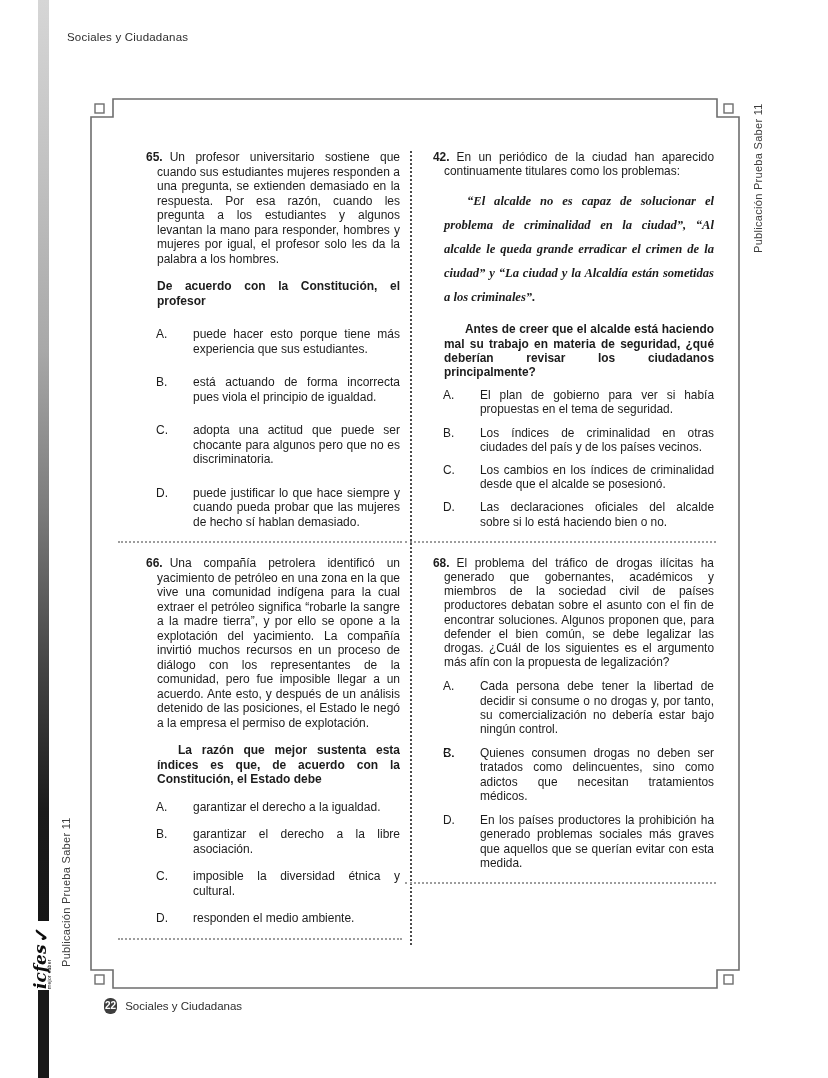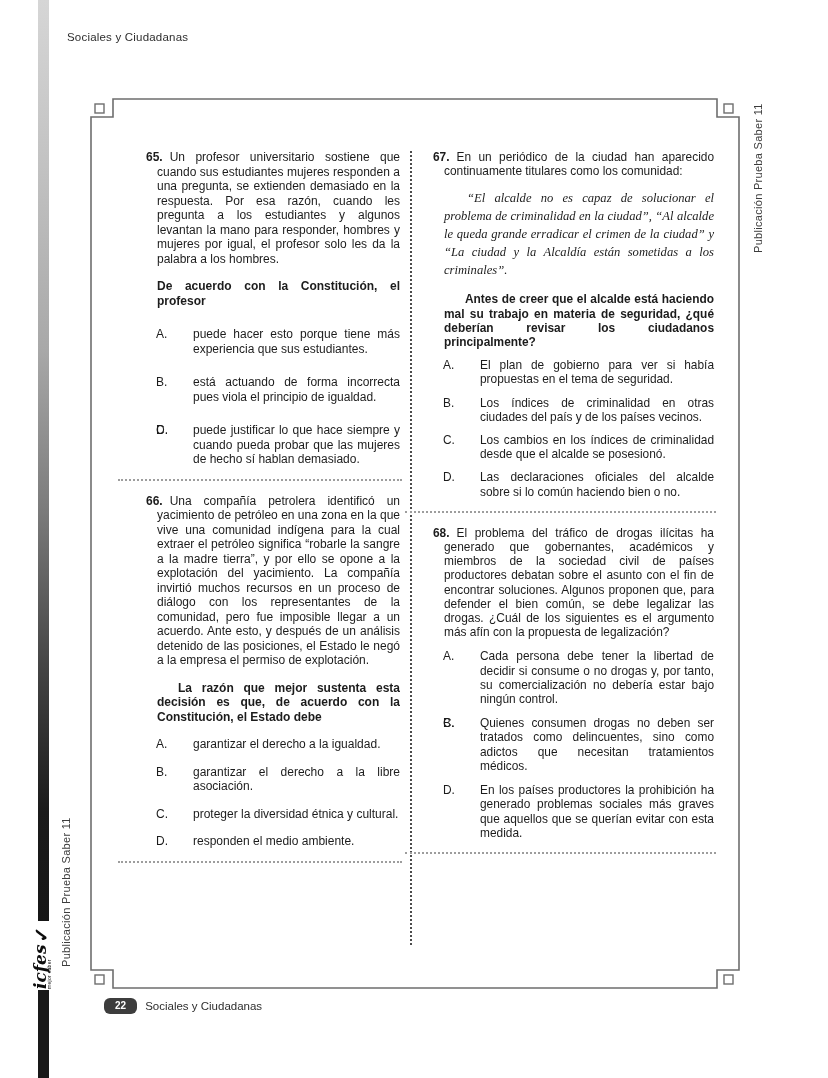--- a/index.html
+++ b/index.html
@@ -30,36 +30,36 @@
   
   .qcol{position:absolute;font-size:12px;line-height:14.5px;text-align:justify;color:#1c1c1c;}
   .qcol-left{left:146px;top:150px;width:254px;}
   .qcol-right{left:433px;top:150px;width:281px;font-size:11.9px;line-height:14.2px;}
   .qpara{margin:0;padding-left:11px;}
   .qpara.hang{text-indent:-11px;}
   .qpara.follow{margin-top:13px;font-weight:bold;}
   .qpara.indent{text-indent:21px;}
   .qnum{font-weight:bold;margin-right:7px;}
   .quote{margin:11px 0 0 0;padding-left:11px;text-indent:23px;
-    font-family:"Liberation Serif",serif;font-weight:normal;font-style:italic;font-size:12.6px;line-height:18px;}
+    font-family:"Liberation Serif",serif;font-weight:bold;font-style:italic;font-size:12.6px;line-height:24px;}
   .options{margin-top:4px;}
   .opt{position:relative;padding-left:47px;margin-top:14px;}
   .opt .letter{position:absolute;left:10px;top:0;}
   .q65-opts .opt{margin-top:19px;}
   .q66-opts .opt{margin-top:13px;}
   .q67-opts .opt{margin-top:9px;}
   .q68-opts .opt{margin-top:10px;}
   .sep{border:none;border-top:2px dotted #9d9d9d;height:0;margin:12px -2px 0 -28px;}
   .sep.before-q{margin-bottom:13px;}
   
   .col-divider{position:absolute;left:410px;top:151px;height:794px;width:0;border-left:2.6px dotted #4c4c4c;}
   
   .footer{position:absolute;left:104px;top:998px;display:flex;align-items:center;}
   .page-badge{background:#3d3d3d;color:#fff;font-size:10px;font-weight:bold;border-radius:6px;
-    padding:2px 11px;line-height:12px;}
+    padding:2px 1px;line-height:12px;}
   .footer-label{margin-left:8px;font-size:11.5px;color:#2e2e2e;}
 </style>
 </head>
 <body>
 
 <div class="spine-top"></div>
 <div class="spine-bottom"></div>
 
 <div class="page-header">Sociales y Ciudadanas</div>
 
@@ -85,52 +85,52 @@
 <div class="col-divider"></div>
 
 <div class="qcol qcol-left">
 
   <section>
     <p class="qpara hang"><b class="qnum">65.</b><span>Un profesor universitario sostiene que cuando sus estudiantes mujeres responden a una pregunta, se extienden demasiado en la respuesta. Por esa razón, cuando les pregunta a los estudiantes y algunos levantan la mano para responder, hombres y mujeres por igual, el profesor solo les da la palabra a los hombres.</span></p>
     <p class="qpara follow">De acuerdo con la Constitución, el profesor</p>
     <div class="options q65-opts">
       <div class="opt"><span class="letter">A.</span><span>puede hacer esto porque tiene más experiencia que sus estudiantes.</span></div>
       <div class="opt"><span class="letter">B.</span><span>está actuando de forma incorrecta pues viola el principio de igualdad.</span></div>
-      <div class="opt"><span class="letter">C.</span></div>
+      <div class="opt"><span class="letter">C.</span><span>adopta una actitud que puede ser chocante para algunos pero que no es discriminatoria.</span></div>
       <div class="opt"><span class="letter">D.</span><span>puede justificar lo que hace siempre y cuando pueda probar que las mujeres de hecho sí hablan demasiado.</span></div>
     </div>
   </section>
 
   <div class="sep before-q"></div>
 
   <section>
     <p class="qpara hang"><b class="qnum">66.</b><span>Una compañía petrolera identificó un yacimiento de petróleo en una zona en la que vive una comunidad indígena para la cual extraer el petróleo significa “robarle la sangre a la madre tierra”, y por ello se opone a la explotación del yacimiento. La compañía invirtió muchos recursos en un proceso de diálogo con los representantes de la comunidad, pero fue imposible llegar a un acuerdo. Ante esto, y después de un análisis detenido de las posiciones, el Estado le negó a la empresa el permiso de explotación.</span></p>
-    <p class="qpara follow indent">La razón que mejor sustenta esta decisión es que, de acuerdo con la Constitución, el Estado debe</p>
+    <p class="qpara follow indent">La razón que mejor sustenta esta índices es que, de acuerdo con la Constitución, el Estado debe</p>
     <div class="options q66-opts">
       <div class="opt"><span class="letter">A.</span><span>garantizar el derecho a la igualdad.</span></div>
       <div class="opt"><span class="letter">B.</span><span>garantizar el derecho a la libre asociación.</span></div>
-      <div class="opt"><span class="letter">C.</span><span>proteger la diversidad étnica y cultural.</span></div>
+      <div class="opt"><span class="letter">C.</span><span>imposible la diversidad étnica y cultural.</span></div>
       <div class="opt"><span class="letter">D.</span><span>responden el medio ambiente.</span></div>
     </div>
   </section>
 
   <div class="sep"></div>
 </div>
 
 <div class="qcol qcol-right">
 
   <section>
-    <p class="qpara hang"><b class="qnum">67.</b><span>En un periódico de la ciudad han aparecido continuamente titulares como los comunidad:</span></p>
+    <p class="qpara hang"><b class="qnum">42.</b><span>En un periódico de la ciudad han aparecido continuamente titulares como los problemas:</span></p>
     <p class="quote">“El alcalde no es capaz de solucionar el problema de criminalidad en la ciudad”, “Al alcalde le queda grande erradicar el crimen de la ciudad” y “La ciudad y la Alcaldía están sometidas a los criminales”.</p>
     <p class="qpara follow indent">Antes de creer que el alcalde está haciendo mal su trabajo en materia de seguridad, ¿qué deberían revisar los ciudadanos principalmente?</p>
     <div class="options q67-opts">
       <div class="opt"><span class="letter">A.</span><span>El plan de gobierno para ver si había propuestas en el tema de seguridad.</span></div>
       <div class="opt"><span class="letter">B.</span><span>Los índices de criminalidad en otras ciudades del país y de los países vecinos.</span></div>
       <div class="opt"><span class="letter">C.</span><span>Los cambios en los índices de criminalidad desde que el alcalde se posesionó.</span></div>
-      <div class="opt"><span class="letter">D.</span><span>Las declaraciones oficiales del alcalde sobre si lo común haciendo bien o no.</span></div>
+      <div class="opt"><span class="letter">D.</span><span>Las declaraciones oficiales del alcalde sobre si lo está haciendo bien o no.</span></div>
     </div>
   </section>
 
   <div class="sep before-q"></div>
 
   <section>
     <p class="qpara hang"><b class="qnum">68.</b><span>El problema del tráfico de drogas ilícitas ha generado que gobernantes, académicos y miembros de la sociedad civil de países productores debatan sobre el asunto con el fin de encontrar soluciones. Algunos proponen que, para defender el bien común, se debe legalizar las drogas. ¿Cuál de los siguientes es el argumento más afín con la propuesta de legalización?</span></p>
     <div class="options q68-opts">
       <div class="opt"><span class="letter">A.</span><span>Cada persona debe tener la libertad de decidir si consume o no drogas y, por tanto, su comercialización no debería estar bajo ningún control.</span></div>
       <div class="opt"><span class="letter">B.</span></div>

